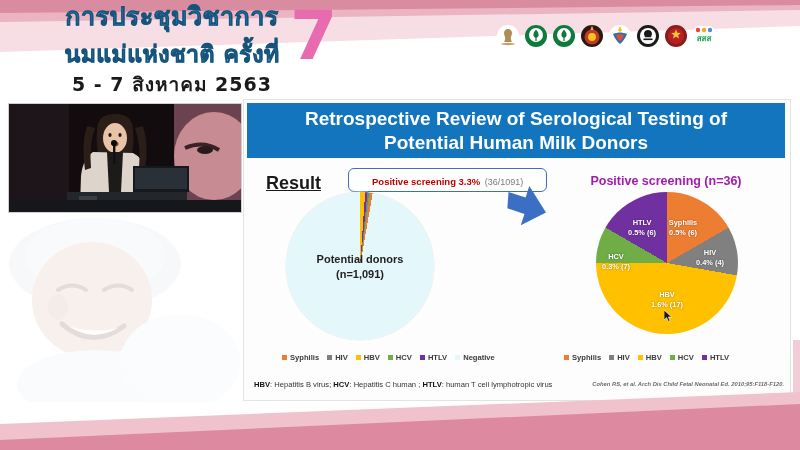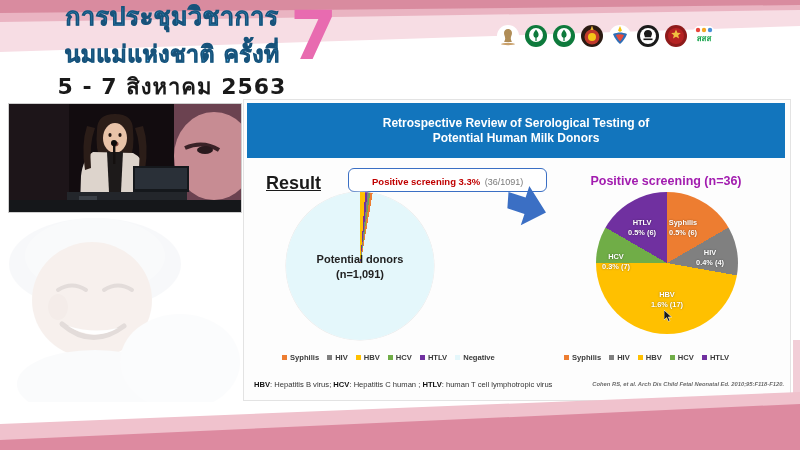--- a/index.html
+++ b/index.html
@@ -35,21 +35,21 @@
   .thai-line{
     font-family:"DejaVu Sans",sans-serif;
     font-weight:bold;color:#3aa5dd;
     -webkit-text-stroke:0.8px #17527a;
     letter-spacing:.5px;line-height:1.05;
   }
   #thai-line1{font-size:25px;}
   #thai-line2{font-size:23px;margin-top:12px;}
   #thai-date{
     font-family:"DejaVu Sans",sans-serif;font-weight:bold;
-    font-size:22px;color:#1a1a1a;margin-top:3px;letter-spacing:1px;
+    font-size:19px;color:#1a1a1a;margin-top:3px;letter-spacing:1px;
   }
   #edition-number{
     position:absolute;left:286px;top:2px;
     font-family:"DejaVu Sans",sans-serif;font-size:68px;font-weight:bold;
     color:#e86bb0;line-height:1;
   }
   #tagline{
     position:absolute;left:355px;top:58px;width:440px;
     font-family:"DejaVu Sans",sans-serif;
     font-size:22px;font-weight:bold;font-style:italic;
@@ -67,21 +67,21 @@
   
   #watermark{position:absolute;left:0;top:212px;width:240px;height:190px;opacity:.28;overflow:hidden;}
 
   
   #slide{position:absolute;left:243px;top:99px;width:546px;height:300px;
     background:#fdfdfd;border:1px solid #e3e3e3;overflow:hidden;}
   #slide-title{
     position:absolute;left:3px;top:3px;width:538px;height:55px;
     background:#1275bd;color:#fff;display:flex;flex-direction:column;
     align-items:center;justify-content:center;
-    font-size:12px;font-weight:bold;line-height:1.25;text-align:center;
+    font-size:19px;font-weight:bold;line-height:1.25;text-align:center;
   }
   #result-label{
     position:absolute;left:22px;top:73px;font-size:18px;font-weight:bold;
     color:#1a1a1a;text-decoration:underline;
   }
   #callout{
     position:absolute;left:104px;top:68px;
     border:1.6px solid #3b6fc4;border-radius:6px;background:#fff;
     padding:2px 23px;white-space:nowrap;
   }

